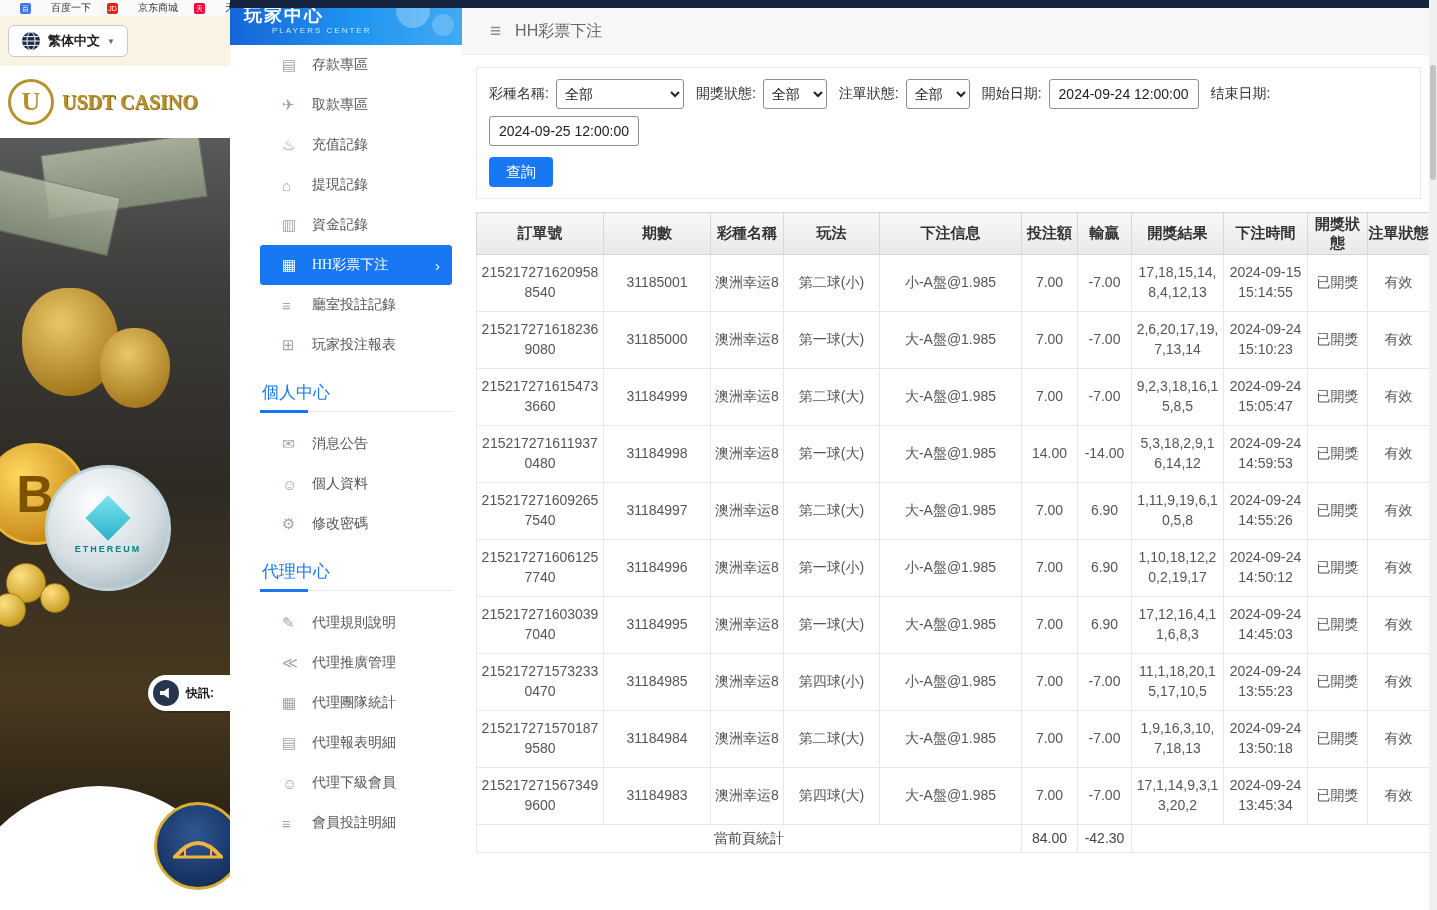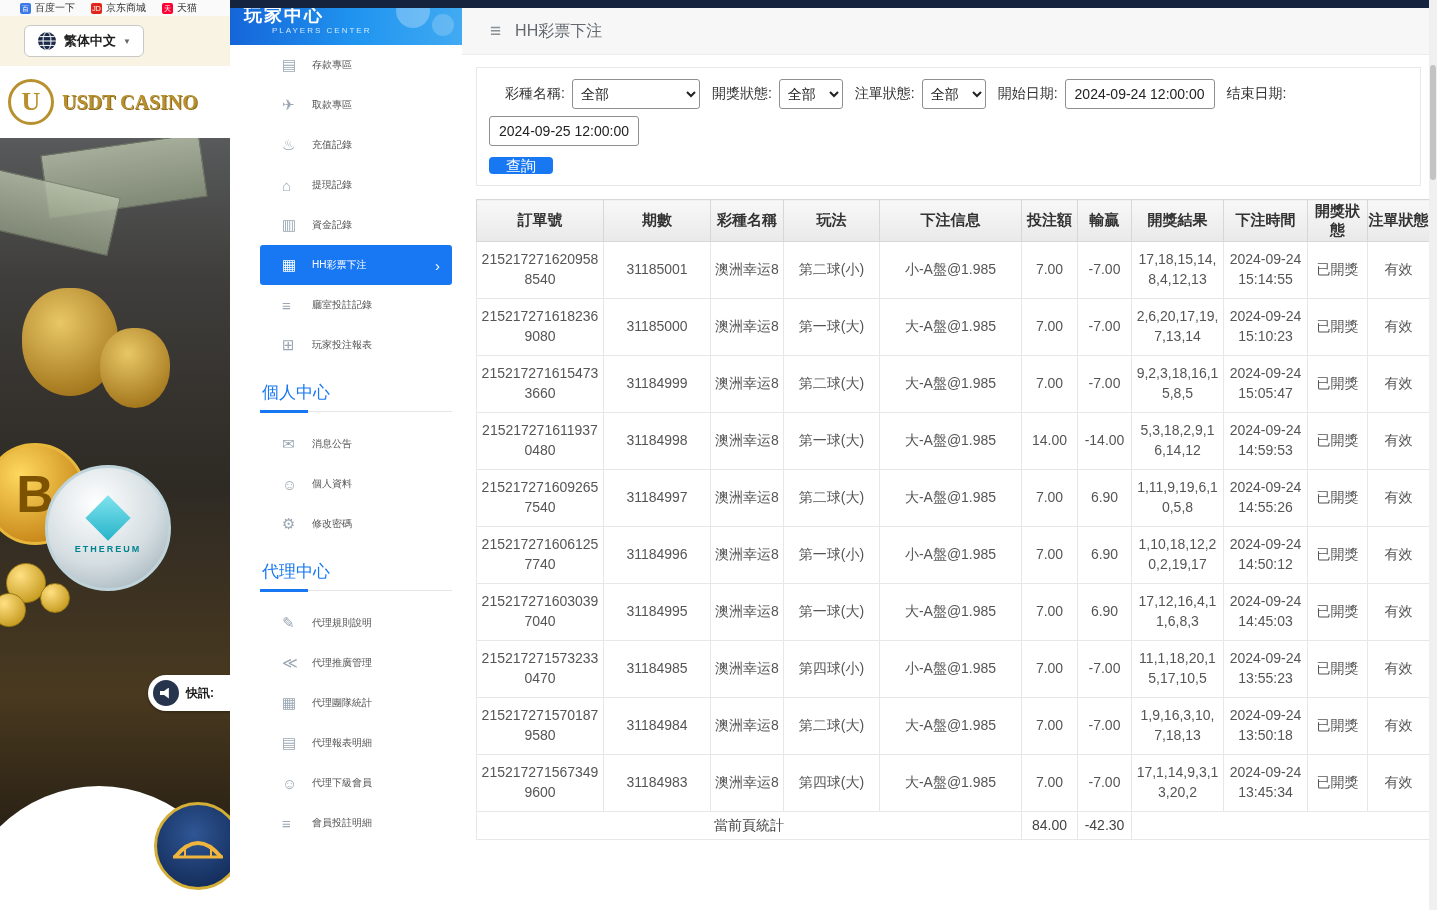--- a/index.html
+++ b/index.html
@@ -4,23 +4,23 @@
 <style>
   *{margin:0;padding:0;box-sizing:border-box;}
   html,body{width:1437px;height:910px;overflow:hidden;background:#fff;
     font-family:"Liberation Sans","DejaVu Sans",sans-serif;font-size:14px;color:#333;}
   .page{position:relative;width:1437px;height:910px;overflow:hidden;}
 
   
   .left-panel{position:absolute;left:0;top:0;width:230px;height:910px;overflow:hidden;background:#2b2b2b;}
   .bookmarks-bar{position:absolute;left:0;top:0;width:230px;height:16px;background:#fafafa;
     display:flex;align-items:center;gap:16px;padding-left:20px;white-space:nowrap;overflow:hidden;}
-  .bm-item{display:flex;align-items:center;gap:4px;font-size:10px;color:#333;cursor:pointer;}
+  .bm-item{display:flex;align-items:center;gap:20px;font-size:10px;color:#333;cursor:pointer;}
   .bm-icon{width:11px;height:11px;border-radius:2px;color:#fff;font-size:7px;line-height:11px;text-align:center;display:inline-block;}
-  .lang-bar{position:absolute;left:0;top:16px;width:230px;height:50px;background:#f8f3e2;display:flex;align-items:center;padding-left:24px;}
+  .lang-bar{position:absolute;left:0;top:16px;width:230px;height:50px;background:#f8f3e2;display:flex;align-items:center;padding-left:8px;}
   .lang-select{display:flex;align-items:center;gap:7px;background:#fff;border:1px solid #c8c8c8;border-radius:6px;
     padding:5px 12px;cursor:pointer;}
   .lang-text{font-weight:bold;font-size:13px;color:#222;}
   .lang-caret{font-size:8px;color:#666;}
   .logo-bar{position:absolute;left:0;top:66px;width:230px;height:72px;background:#fff;display:flex;align-items:center;gap:8px;padding-left:8px;}
   .logo-circle{width:46px;height:46px;border-radius:50%;border:3px solid #b8912e;color:#b8912e;
     font-family:"Liberation Serif","DejaVu Serif",serif;font-weight:bold;font-size:26px;display:flex;align-items:center;justify-content:center;}
   .logo-text{font-family:"Liberation Serif","DejaVu Serif",serif;font-weight:bold;font-size:20px;color:#b8912e;
     text-shadow:1px 1px 0 #8a6a1d;letter-spacing:0px;}
   .photo{position:absolute;left:0;top:138px;width:230px;height:772px;overflow:hidden;
@@ -63,41 +63,41 @@
   .sb-circle{position:absolute;border-radius:50%;background:rgba(255,255,255,.28);}
   .sb-c1{width:34px;height:34px;right:32px;top:-6px;}
   .sb-c2{width:22px;height:22px;right:8px;top:14px;background:rgba(255,255,255,.2);}
   .sidebar-title{color:#fff;font-size:18px;font-weight:bold;letter-spacing:2px;line-height:22px;}
   .sidebar-subtitle{color:#cfe8ff;font-size:8px;letter-spacing:2px;padding-left:28px;}
   .sidebar-menu{padding:0 10px 0 30px;}
   .section-title{position:relative;padding:16px 0 7px 2px;font-size:17px;color:#1878f3;border-bottom:1px solid #e6e6e6;margin-bottom:12px;}
   .section-title:after{content:'';position:absolute;left:0;bottom:-2px;width:48px;height:3px;background:#1878f3;}
   .menu-item{position:relative;display:flex;align-items:center;height:40px;padding-left:22px;cursor:pointer;border-radius:3px;}
   .menu-icon{width:30px;color:#9aa6b2;font-size:15px;flex:0 0 30px;}
-  .menu-label{color:#555;font-size:10px;}
+  .menu-label{color:#555;font-size:14px;font-family:Liberation Serif, serif;}
   .menu-item.active{background:#1878f3;}
   .menu-item.active .menu-icon,.menu-item.active .menu-label{color:#fff;}
   .menu-arrow{position:absolute;right:12px;color:#fff;font-size:15px;}
 
   
   .main{position:absolute;left:462px;top:0;width:975px;height:910px;background:#fff;overflow:hidden;z-index:1;}
   .topbar{position:absolute;left:0;top:8px;width:975px;height:47px;background:#f7f7f7;border-bottom:1px solid #ececec;
     display:flex;align-items:center;gap:14px;padding-left:28px;}
   .hamburger{font-size:19px;color:#8a9097;cursor:pointer;}
   .page-title{font-size:16px;color:#63686e;}
   .content{position:absolute;left:0;top:55px;width:975px;bottom:0;padding:12px 16px 12px 14px;background:#fff;}
   .filter-panel{border:1px solid #e8e8e8;background:#fff;padding:11px 12px;margin-bottom:13px;}
   .filter-row{display:flex;align-items:center;gap:7px;flex-wrap:wrap;font-size:14px;color:#333;}
   .filter-label{margin-left:5px;}
-  .filter-label:first-child{margin-left:16px;}
+  .filter-label:first-child{margin-left:0;}
   select.filter-select{height:30px;border:1px solid #8f8f8f;border-radius:3px;background:#fff;font-size:14px;padding:0 4px;color:#222;}
   .w-lottery{width:128px;}
   .w-status{width:64px;}
   input.filter-input{height:30px;width:150px;border:1px solid #8f8f8f;border-radius:3px;font-size:14px;padding:0 9px;color:#222;background:#fff;}
-  .search-btn{margin-top:11px;background:#1878f3;color:#fff;border:none;border-radius:4px;height:17px;padding:0 17px;
+  .search-btn{margin-top:11px;background:#1878f3;color:#fff;border:none;border-radius:4px;height:30px;padding:0 17px;
     font-size:15px;cursor:pointer;}
   .bet-table{width:100%;border-collapse:collapse;table-layout:fixed;}
   .bet-table th{background:linear-gradient(#f8f8f8,#e9e9e9);border:1px solid #d7d7d7;height:42px;
     font-size:15px;font-weight:bold;color:#333;text-align:center;}
   .bet-table td{border:1px solid #e7e7e7;height:57px;text-align:center;font-size:14px;color:#555;
     padding:4px 3px;word-break:break-all;line-height:1.4;background:#fff;}
   .bet-table tr.summary td{height:28px;padding:3px;color:#444;}
 
   
   .scrollbar{position:absolute;right:0;top:0;width:8px;height:910px;background:#f0f0f0;z-index:20;}
@@ -322,21 +322,21 @@
         <tbody>
             <tr>
               <td>2152172716209588540</td>
               <td>31185001</td>
               <td>澳洲幸运8</td>
               <td>第二球(小)</td>
               <td>小-A盤@1.985</td>
               <td>7.00</td>
               <td>-7.00</td>
               <td>17,18,15,14,8,4,12,13</td>
-              <td>2024-09-24 15:14:55</td>
+              <td>2024-09-15 15:14:55</td>
               <td>已開獎</td>
               <td>有效</td>
             </tr>
             <tr>
               <td>2152172716182369080</td>
               <td>31185000</td>
               <td>澳洲幸运8</td>
               <td>第一球(大)</td>
               <td>大-A盤@1.985</td>
               <td>7.00</td>

